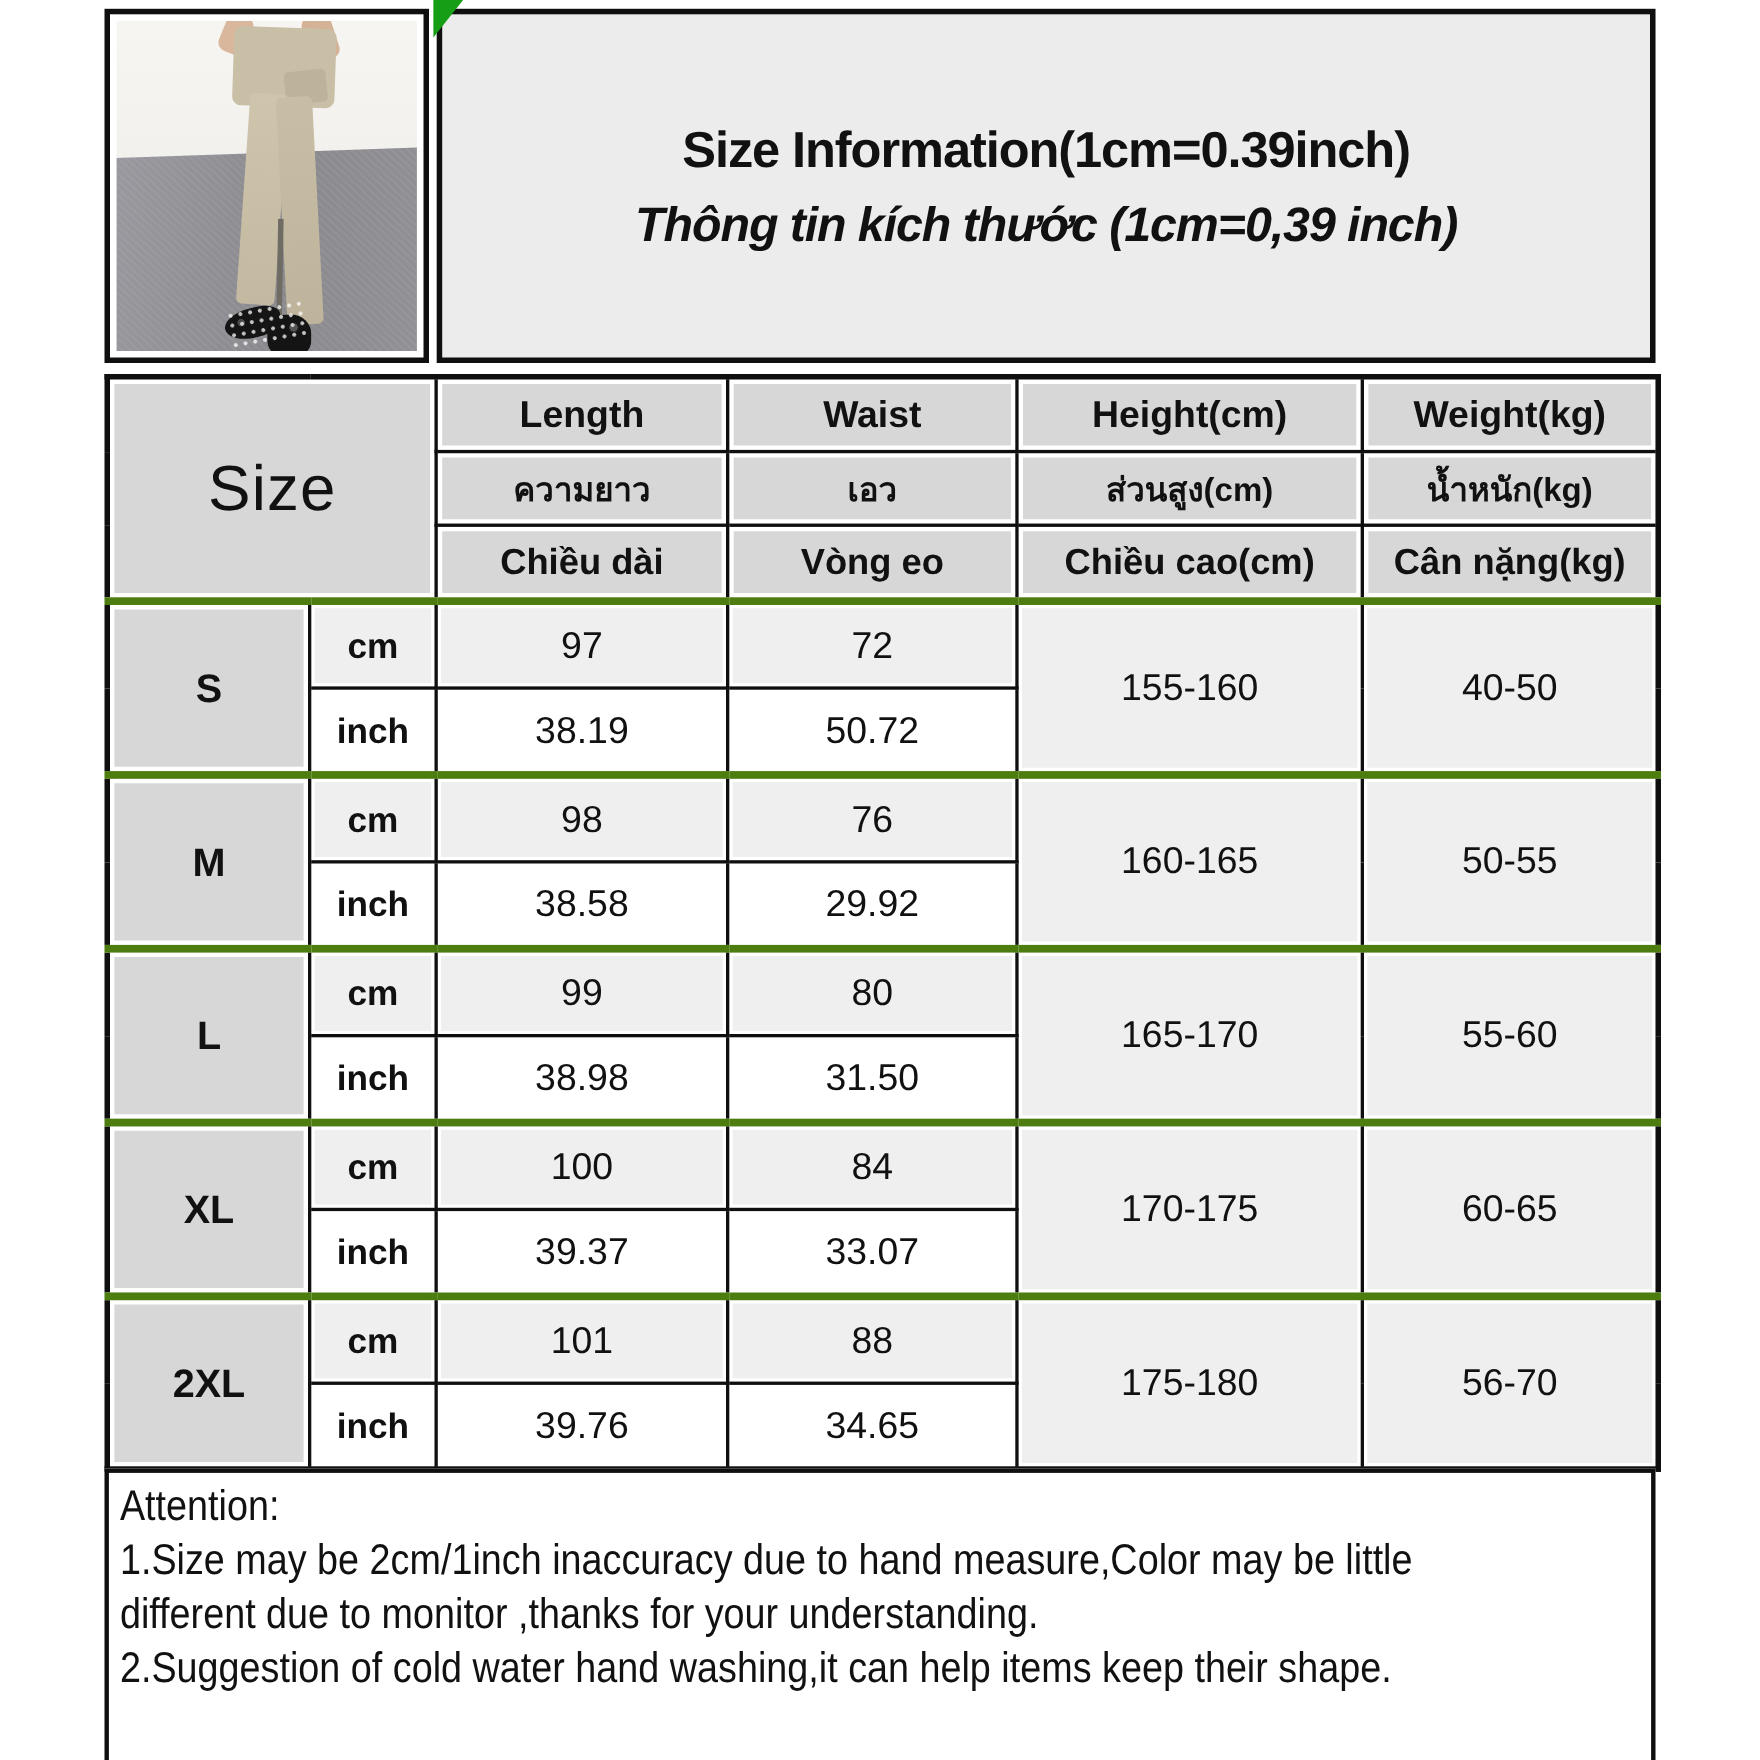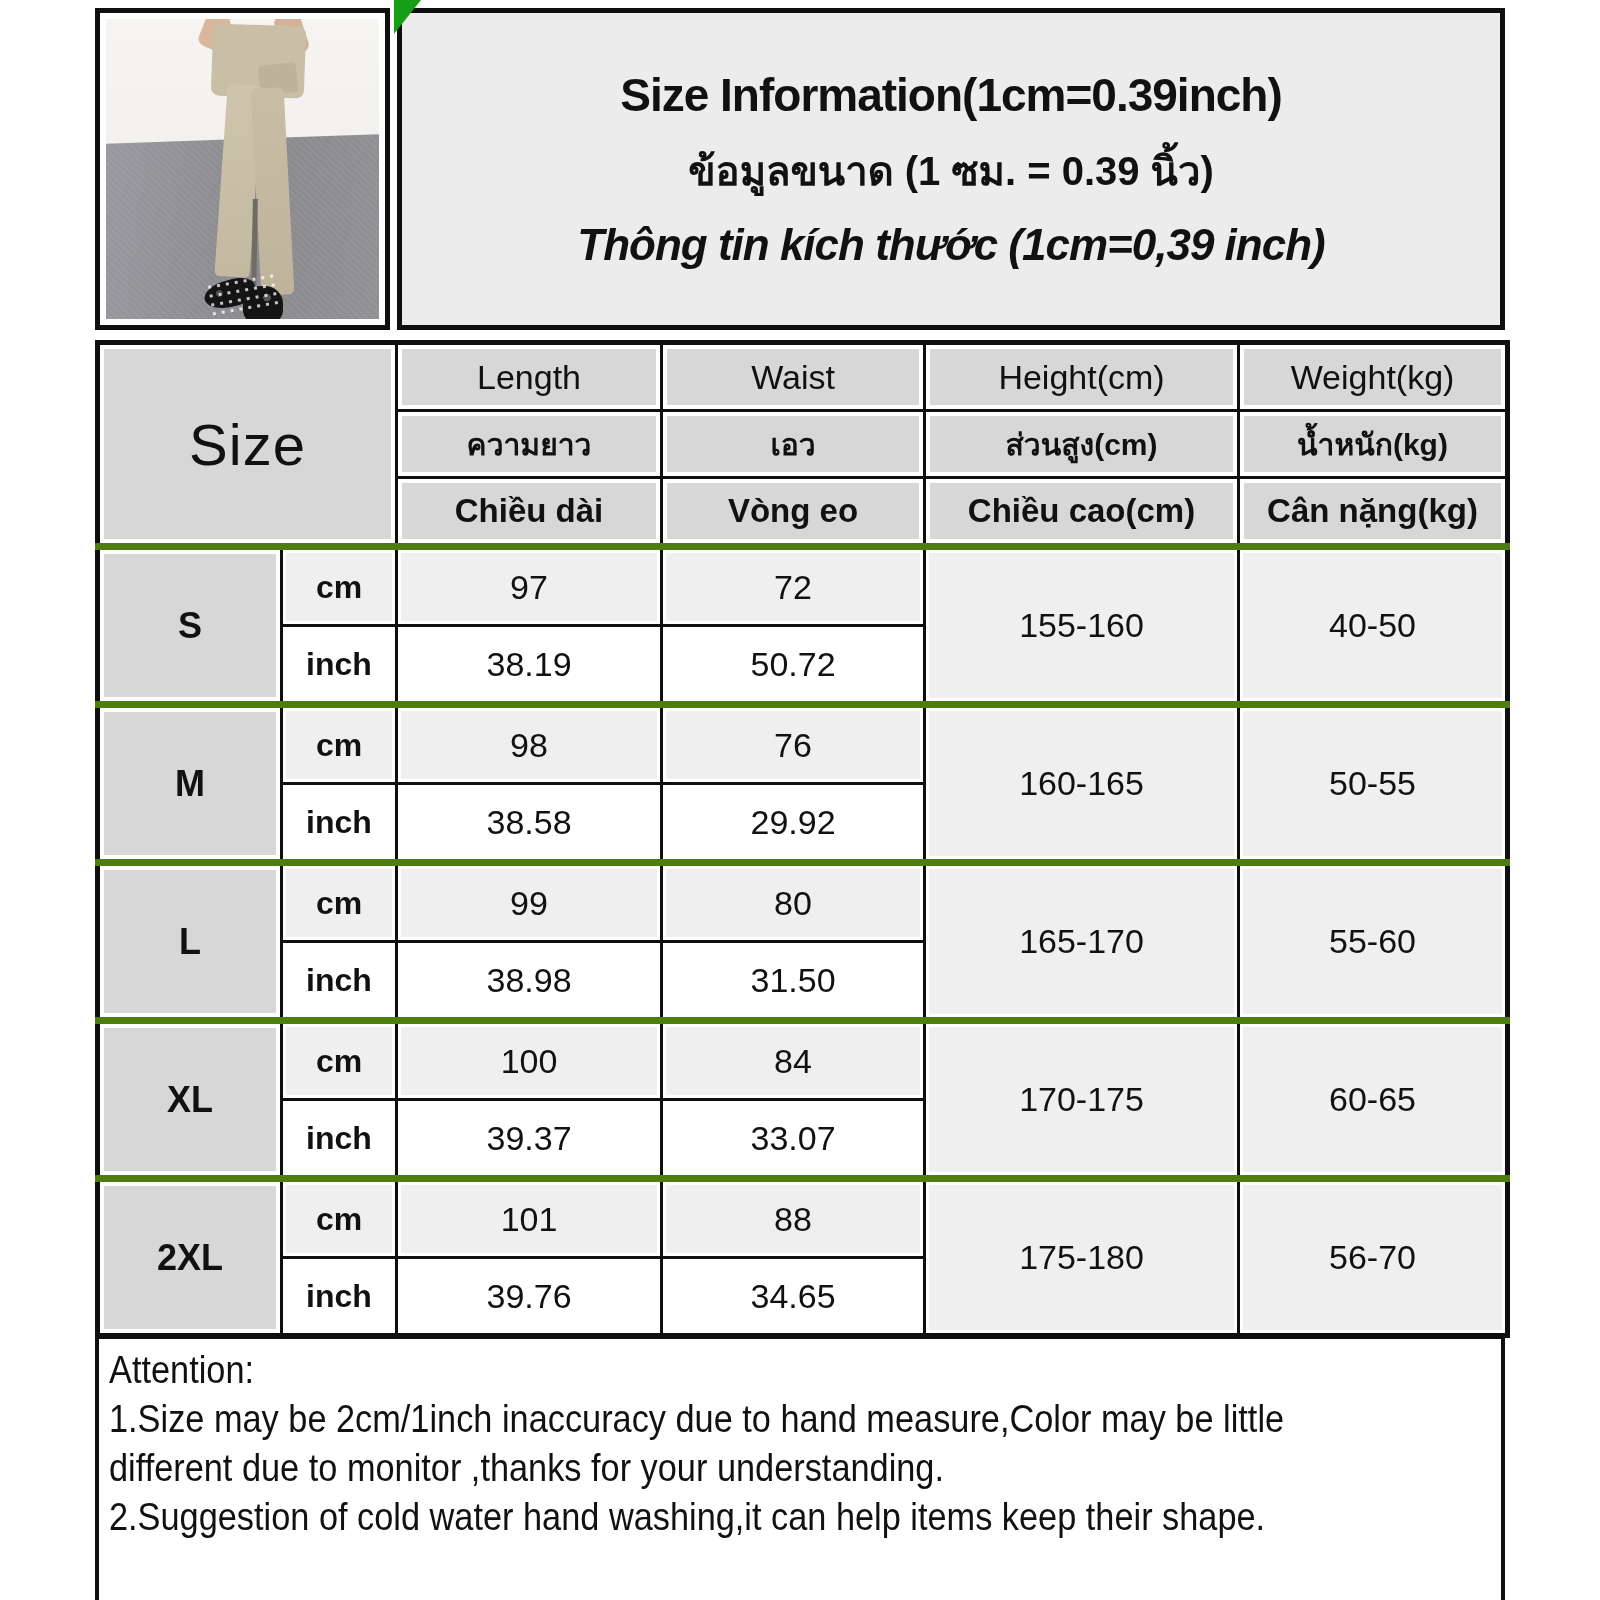--- a/index.html
+++ b/index.html
@@ -34,21 +34,21 @@
   
   table.size-table{margin-top:10px;border-collapse:collapse;table-layout:fixed;width:1410px;border:5px solid #0f0f0f;}
   table.size-table td{border:3px solid #0f0f0f;text-align:center;vertical-align:middle;padding:0;overflow:hidden;}
   tr.hrow td{height:64px;}
   tr.drow td{height:74px;}
   tr.grp td{border-top:7px solid #4d7c0f;}
   .cell-gray{background:#d7d7d7;box-shadow:inset 0 0 0 4px #ffffff;}
   .cell-band{background:#efefef;box-shadow:inset 0 0 0 3px #ffffff;}
   .cell-white{background:#ffffff;}
   .size-big{font-size:58px;font-weight:400;letter-spacing:1px;}
-  .hdr-en{font-size:34px;font-weight:400;}
+  .hdr-en{font-size:34px;font-weight:700;}
   .hdr-th{font-size:30px;font-weight:700;}
   .hdr-vi{font-size:33px;font-weight:700;}
   .sz{font-size:36px;font-weight:700;}
   .unit{font-size:32px;font-weight:700;}
   .val{font-size:34px;font-weight:400;}
 
   
   .attention{box-sizing:border-box;width:1410px;margin-top:-3px;border:4px solid #0f0f0f;background:#fff;min-height:299px;padding:6px 12px 0 10px;}
   .att-line{font-size:39px;font-weight:400;white-space:nowrap;transform:scaleX(0.88);transform-origin:0 50%;line-height:49px;}
 </style>
@@ -70,21 +70,20 @@
           <div class="leg-r"></div>
           <div class="slit"></div>
           <div class="shoe-1"></div>
           <div class="shoe-2"></div>
           <div class="shoe-dots"></div>
         </div>
       </div>
       <div class="flag"></div>
       <div class="title-box">
         <div class="t-en">Size Information(1cm=0.39inch)</div>
-        <div class="t-th">ข้อมูลขนาด (1 ซม. = 0.39 นิ้ว)</div>
         <div class="t-vi">Thông tin kích thước (1cm=0,39 inch)</div>
       </div>
     </div>
 
     <table class="size-table">
       <colgroup>
         <col style="width:184px">
           <col style="width:115px">
           <col style="width:265px">
         <col style="width:263px">

